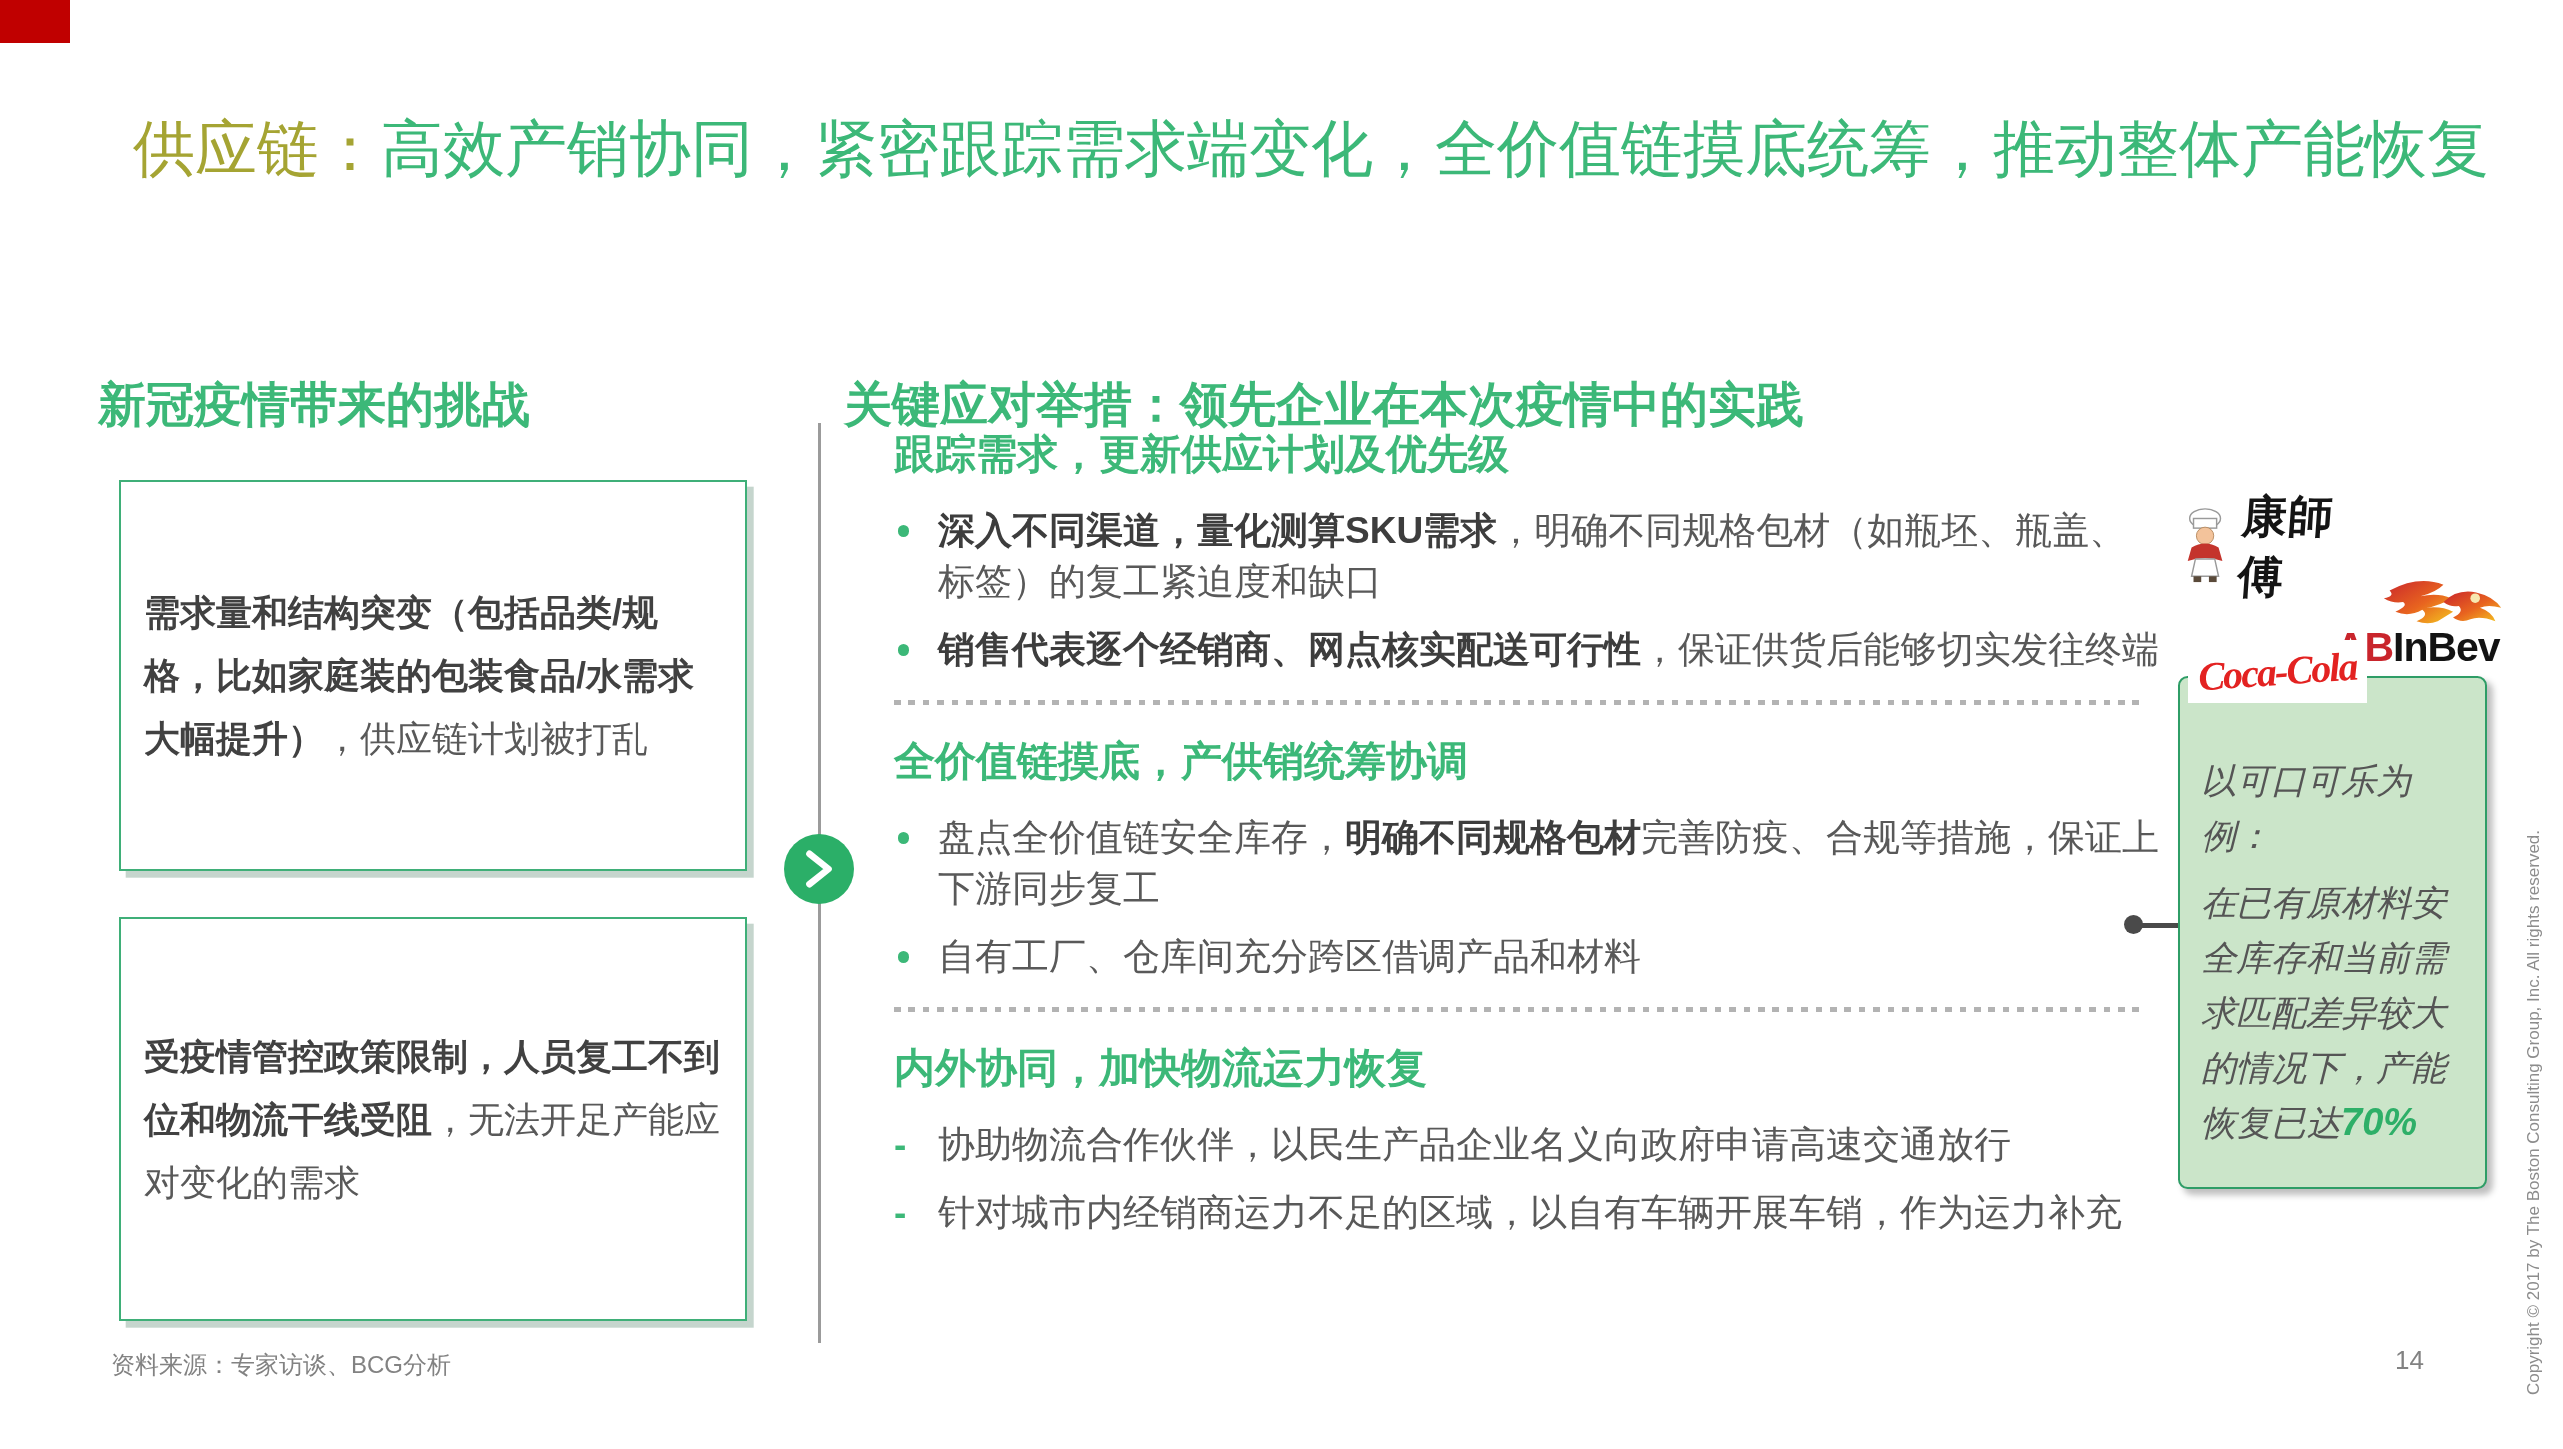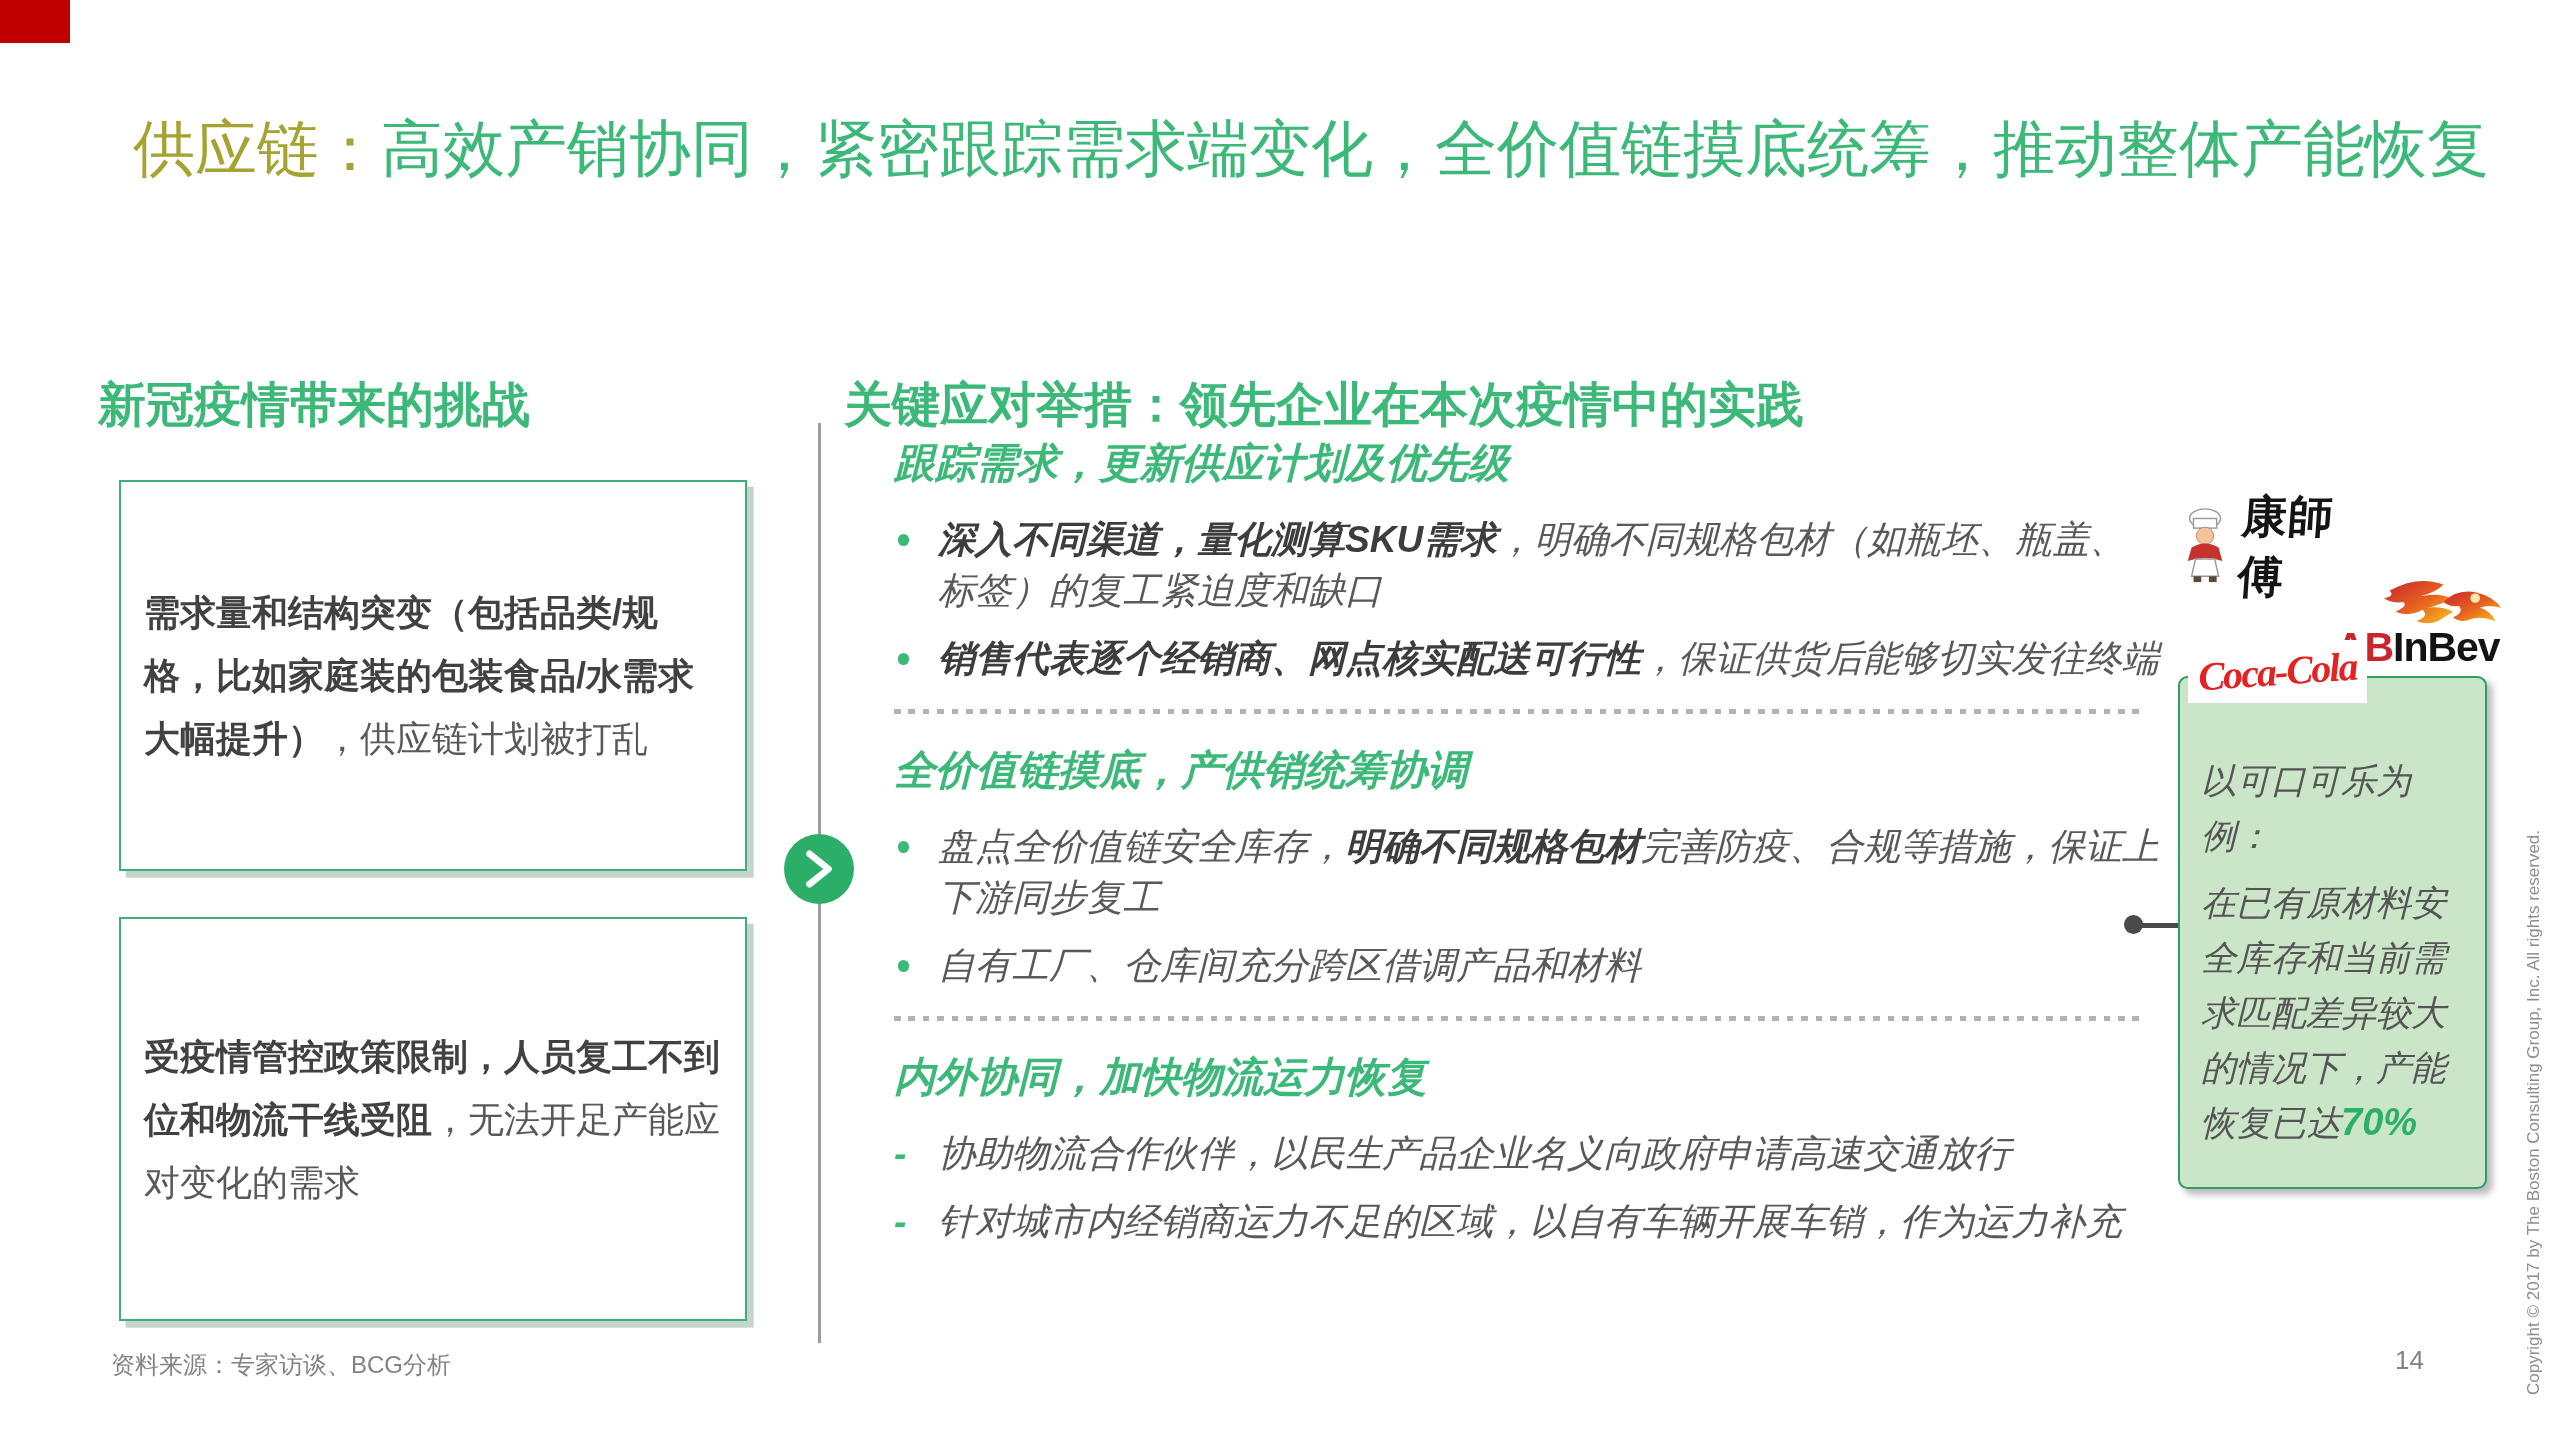--- a/index.html
+++ b/index.html
@@ -21,21 +21,21 @@
     padding:0 19px 0 23px;font-size:36px;line-height:63px;color:#595959;}
   .challenge-box b{color:#414141;}
   .box1{top:480px;height:391px;}
   .box2{top:917px;height:404px;}
 
   .vline{position:absolute;left:818px;top:423px;width:2.9px;height:920px;background:#9B9B9B;}
 
   .chevron{position:absolute;left:784px;top:834px;width:70px;height:70px;border-radius:50%;
     background:#2BAF68;display:flex;align-items:center;justify-content:center;z-index:2;}
 
-  .right-col{position:absolute;left:894px;top:436px;width:1269px;font-style:italic;}
+  .right-col{position:absolute;left:894px;top:427px;width:1269px;}
   .section-title{font-size:41px;font-weight:700;color:#3CB878;margin:0 0 23px 0;}
   .bullet{display:flex;margin-bottom:17.3px;font-size:37px;line-height:51px;color:#595959;}
   .bullet b{color:#3D3D3D;}
   .marker{flex:0 0 44px;position:relative;}
   .dotglyph{position:absolute;left:3.8px;top:20px;width:11.5px;height:11.5px;border-radius:50%;background:#3CB878;}
   .marker.dash{color:#3CB878;font-weight:700;}
   .separator{height:4.8px;width:1249px;margin:25px 0 29px 0;
     background:repeating-linear-gradient(90deg,#B3B3B3 0 6.7px,transparent 6.7px 14.4px);}
 
   .logo-mk{position:absolute;left:2180px;top:504px;width:163px;height:85px;display:flex;align-items:center;background:#fff;}

